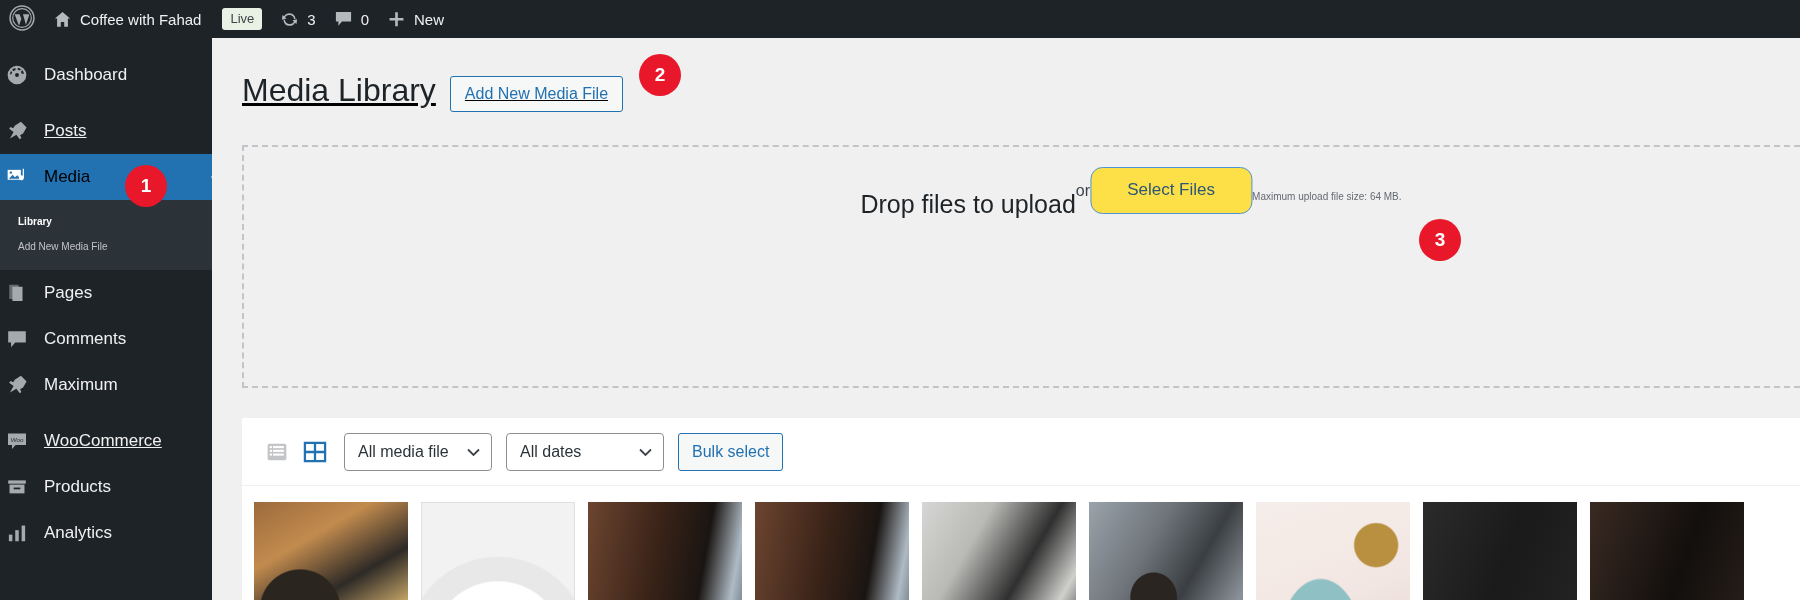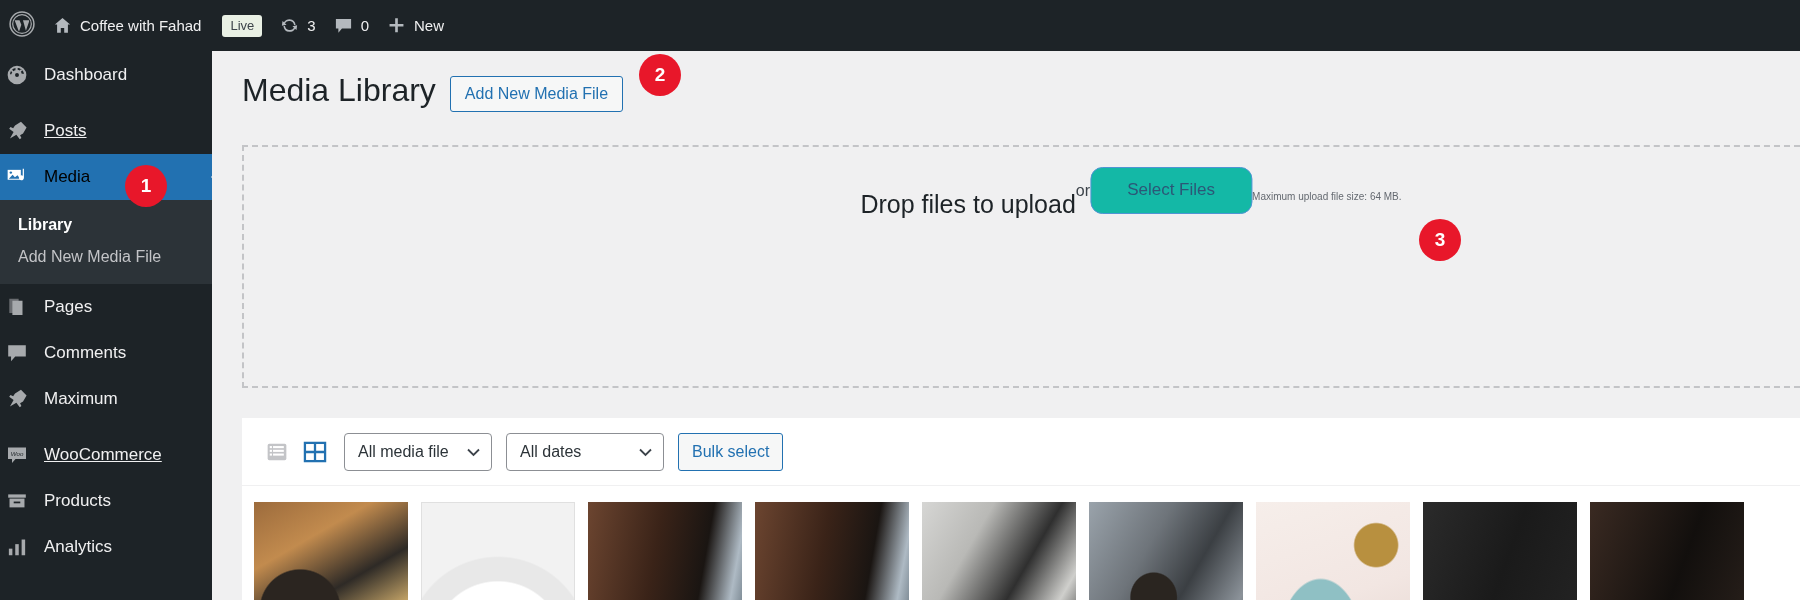--- a/index.html
+++ b/index.html
@@ -7,21 +7,21 @@
     width: 1800px; height: 600px;
     overflow: hidden;
     background: #f0f0f1;
     font-family: "Liberation Sans", sans-serif;
     -webkit-font-smoothing: antialiased;
   }
 
   
   #adminbar {
     position: absolute; top: 0; left: 0;
-    width: 1800px; height: 51px;
+    width: 1800px; height: 38px;
     background: #1d2327;
     display: flex; align-items: center;
     color: #a7aaad;
     font-size: 15px;
     z-index: 40;
   }
   .ab-item {
     display: flex; align-items: center; height: 38px;
     padding: 0 9px; gap: 8px; color: #f0f0f1;
     white-space: nowrap;
@@ -67,36 +67,37 @@
     transform: translateY(-50%);
     width: 0; height: 0;
     border-top: 10px solid transparent;
     border-bottom: 10px solid transparent;
     border-right: 10px solid #f0f0f1;
   }
   .submenu { background: #2c3338; padding: 9px 0 11px; }
   .submenu-item {
     display: block;
     padding: 7px 0 7px 18px;
-    font-size: 16px;
+    font-size: 10px;
     color: #c3c4c7;
   }
   .submenu-item.current { color: #fff; font-weight: 700; }
 
   
   #content {
     position: absolute; top: 38px; left: 212px;
     width: 1588px; height: 562px;
     background: #f0f0f1;
   }
 
   .page-head {
     display: flex; align-items: center;
     gap: 14px;
     padding: 32px 0 0 30px;
+    text-decoration: underline;
   }
   h1.page-title {
     font-size: 32px; font-weight: 400;
     color: #1d2327; line-height: 1.3;
     letter-spacing: 0;
   }
   .page-title-action {
     display: inline-flex; align-items: center; justify-content: center;
     height: 36px; padding: 0 14px;
     border: 1px solid #2271b1; border-radius: 3px;
@@ -118,21 +119,21 @@
   .drop-title {
     font-size: 25px; color: #1d2327; font-weight: 400;
     margin-top: 43px;
   }
   .drop-or { font-size: 16px; color: #3c434a; margin-top: 16px; }
   .select-files-btn {
     margin-top: 14px;
     display: inline-flex; align-items: center; justify-content: center;
     min-width: 162px; height: 47px;
     border: 1px solid #4f94d4; border-radius: 12px;
-    background: #14b8a6; color: #2c5777;
+    background: #fde047; color: #2c5777;
     font-size: 17px;
   }
   .max-upload {
     margin-top: 26px;
     font-size: 10px; color: #646970;
   }
   
   .upload-stack {
     position: absolute;
     left: 887px;

